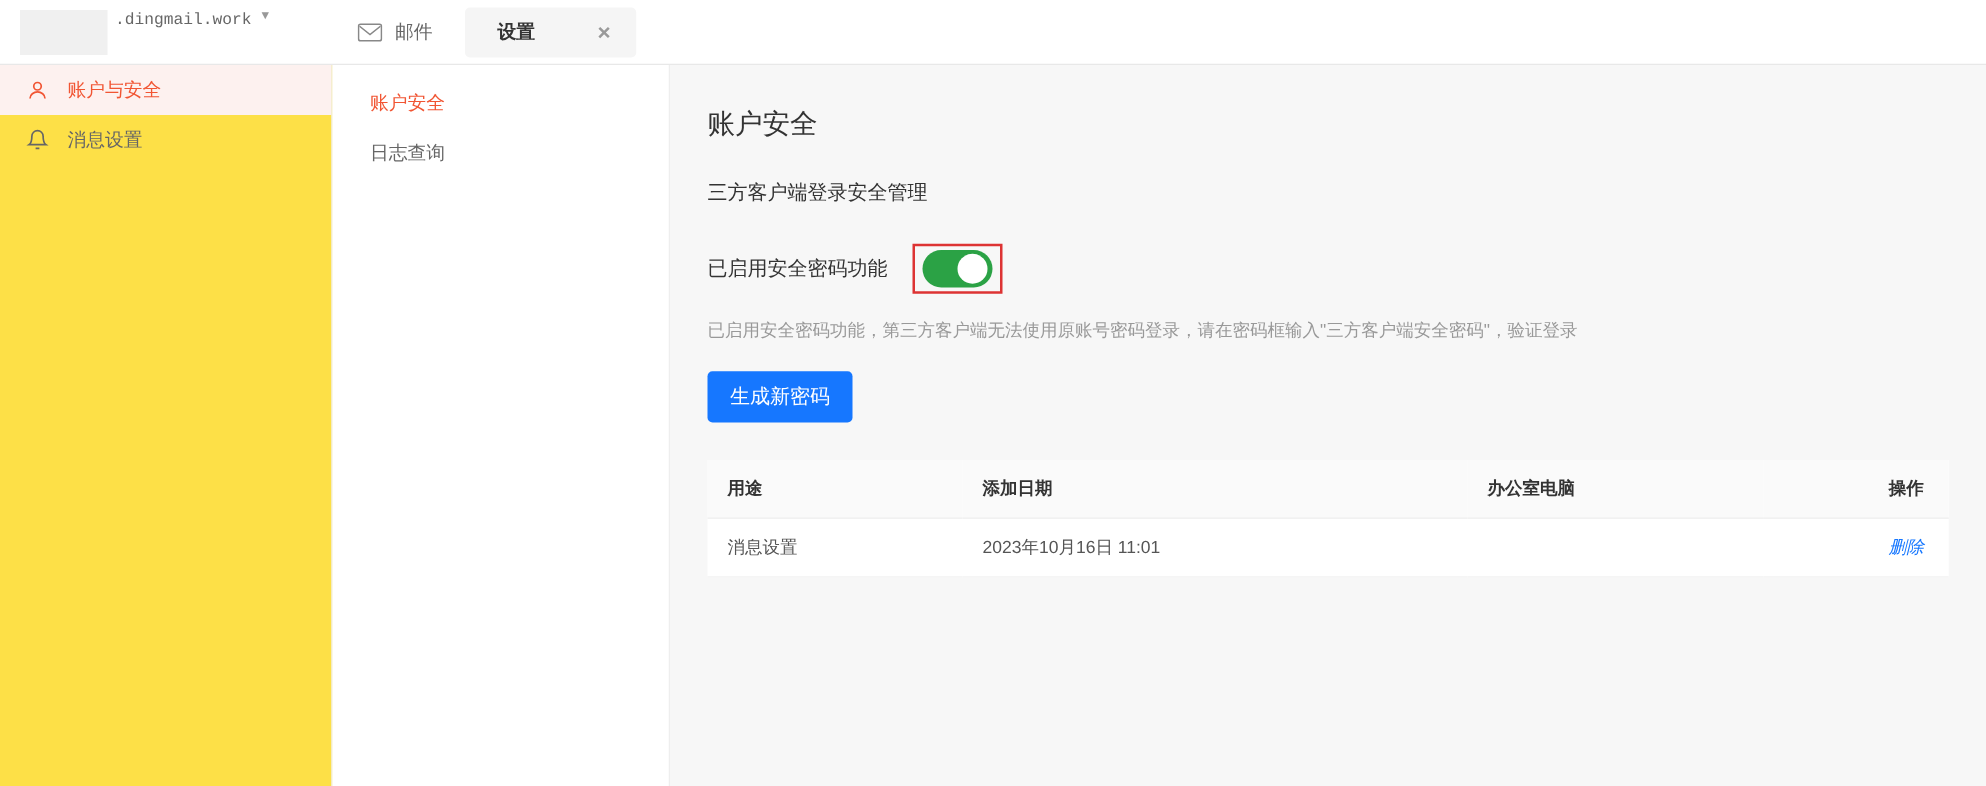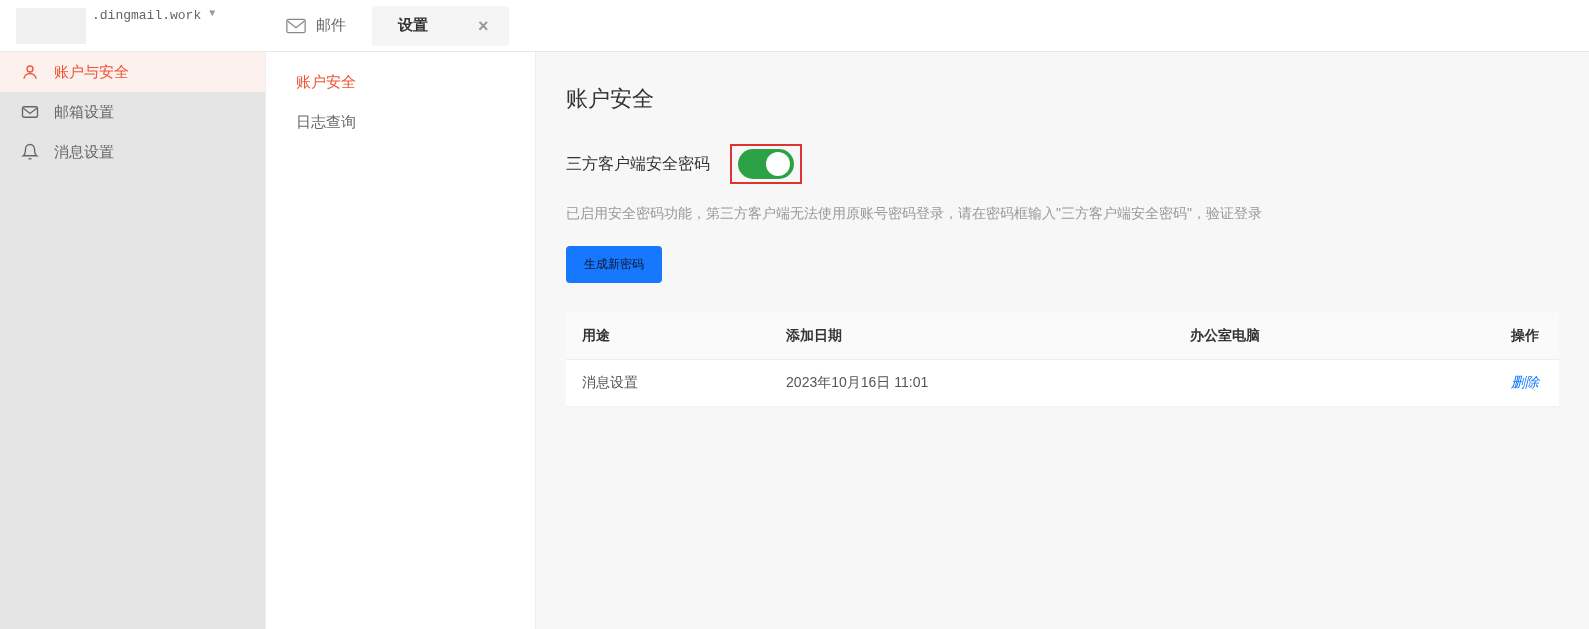--- a/index.html
+++ b/index.html
@@ -12,39 +12,39 @@
     .caret { font-size: 10px; color: #999; margin-left: 2px; }
     
     .tabs-area { display: flex; align-items: center; gap: 0; }
     .tab { display: flex; align-items: center; gap: 10px; height: 52px; padding: 0 26px; cursor: pointer; color: #666; font-size: 15px; }
     .tab .mail-icon { width: 20px; height: 16px; }
     .tab-active { background: #f5f5f5; font-weight: 600; color: #333; padding: 0 20px 0 26px; border-radius: 4px; height: 40px; margin: 6px 0; }
     .tab-close { font-size: 18px; color: #999; margin-left: 40px; cursor: pointer; line-height: 1; }
     
     .body-wrap { display: flex; height: calc(629px - 52px); }
     
-    .sidebar-left { width: 266px; border-right: 1px solid #eee; background: #e5e5e5; }
+    .sidebar-left { width: 266px; border-right: 1px solid #eee; background: #fde047; }
     .nav-item { display: flex; align-items: center; gap: 14px; height: 40px; padding: 0 20px; cursor: pointer; color: #666; font-size: 15px; }
     .nav-item.active { color: #f15533; background: #fdf1ef; }
     .nav-icon { width: 20px; height: 20px; display: flex; align-items: center; justify-content: center; }
     
     .sidebar-mid { width: 270px; border-right: 1px solid #eee; background: #fff; padding: 10px 0; }
     .sub-item { height: 40px; display: flex; align-items: center; padding: 0 30px; cursor: pointer; color: #666; font-size: 15px; }
     .sub-item.active { color: #f15533; }
     
     .content { flex: 1; background: #f7f7f7; padding: 20px 30px; overflow: auto; }
     .page-title { font-size: 22px; color: #333; margin: 12px 0 30px 0; font-weight: 400; }
     .section-title { font-size: 16px; color: #333; margin-bottom: 30px; }
     .toggle-row { display: flex; align-items: center; gap: 20px; margin-bottom: 18px; }
     .toggle-label { font-size: 16px; color: #333; }
     .toggle-highlight { border: 2px solid #d33; padding: 3px 6px; display: inline-flex; }
     .toggle { width: 56px; height: 30px; background: #2ba245; border-radius: 15px; position: relative; cursor: pointer; }
     .toggle-knob { width: 24px; height: 24px; background: #fff; border-radius: 50%; position: absolute; top: 3px; right: 4px; }
     .hint-text { color: #999; font-size: 14px; margin-bottom: 22px; line-height: 1.6; }
-    .gen-btn { background: #1677ff; color: #0f172a; border: none; border-radius: 4px; padding: 10px 18px; font-size: 12px; cursor: pointer; margin-bottom: 30px; }
+    .gen-btn { background: #1677ff; color: #ffffff; border: none; border-radius: 4px; padding: 10px 18px; font-size: 16px; cursor: pointer; margin-bottom: 30px; }
     
     .table { width: 100%; background: #fff; border-collapse: collapse; }
     .table thead tr { background: #fafafa; }
     .table th { text-align: left; padding: 14px 16px; font-weight: 700; font-size: 14px; color: #333; border-bottom: 1px solid #eee; }
     .table td { padding: 14px 16px; font-size: 14px; color: #555; border-bottom: 1px solid #f2f2f2; }
     .table th:last-child, .table td:last-child { text-align: right; padding-right: 20px;}
     .del-link { color: #1677ff; cursor: pointer; font-style: italic; }
   </style>
 </head>
 <body>
@@ -77,50 +77,42 @@
         <svg width="18" height="18" viewBox="0 0 24 24" fill="none" stroke="currentColor" stroke-width="1.8">
           <circle cx="12" cy="8" r="4"></circle>
             <path d="M4 21c0-4 4-7 8-7s8 3 8 7"></path>
         </svg>
       </span>
       <span>账户与安全</span>
     </div>
     <div class="nav-item">
       <span class="nav-icon">
         <svg width="18" height="18" viewBox="0 0 24 24" fill="none" stroke="currentColor" stroke-width="1.8">
-          <rect x="2" y="5" width="20" height="14" rx="2"></rect>
-            <path d="M3 7l9 7 9-7"></path>
-        </svg>
-      </span>
-      <span>邮箱设置</span>
-    </div>
-    <div class="nav-item">
-      <span class="nav-icon">
-        <svg width="18" height="18" viewBox="0 0 24 24" fill="none" stroke="currentColor" stroke-width="1.8">
           <path d="M6 8a6 6 0 0 1 12 0c0 7 3 9 3 9H3s3-2 3-9"></path>
             <path d="M10 21h4"></path>
         </svg>
       </span>
       <span>消息设置</span>
     </div>
   </div>
 
   <div class="sidebar-mid">
     <div class="sub-item active">
       <span>账户安全</span>
     </div>
     <div class="sub-item">
       <span>日志查询</span>
     </div>
   </div>
 
   <div class="content">
     <h1 class="page-title">账户安全</h1>
+    <div class="section-title">三方客户端登录安全管理</div>
     <div class="toggle-row">
-      <span class="toggle-label">三方客户端安全密码</span>
+      <span class="toggle-label">已启用安全密码功能</span>
       <span class="toggle-highlight">
         <span class="toggle">
           <span class="toggle-knob"></span>
         </span>
       </span>
     </div>
     <div class="hint-text">已启用安全密码功能，第三方客户端无法使用原账号密码登录，请在密码框输入"三方客户端安全密码"，验证登录</div>
     <button class="gen-btn">生成新密码</button>
 
     <table class="table">

